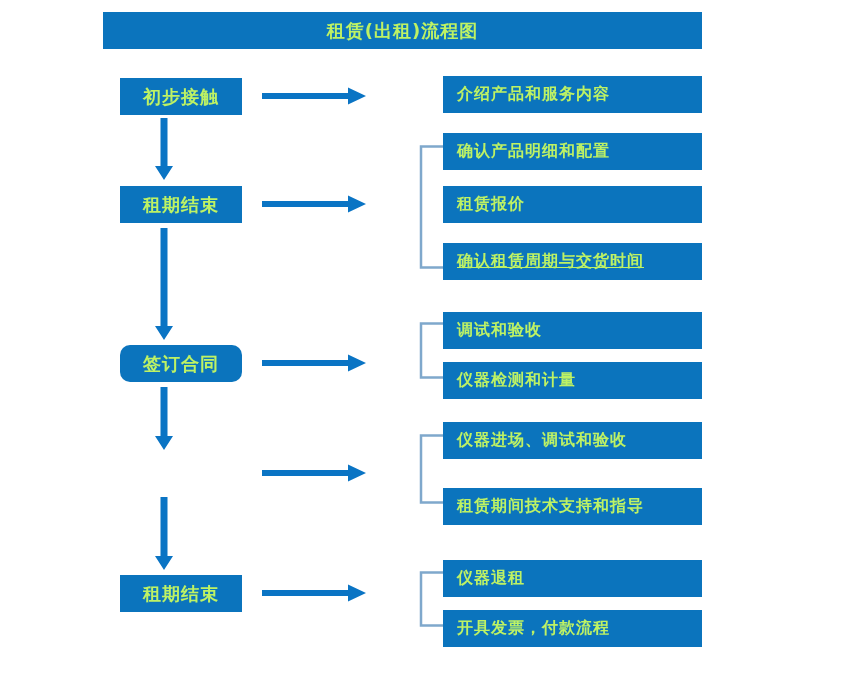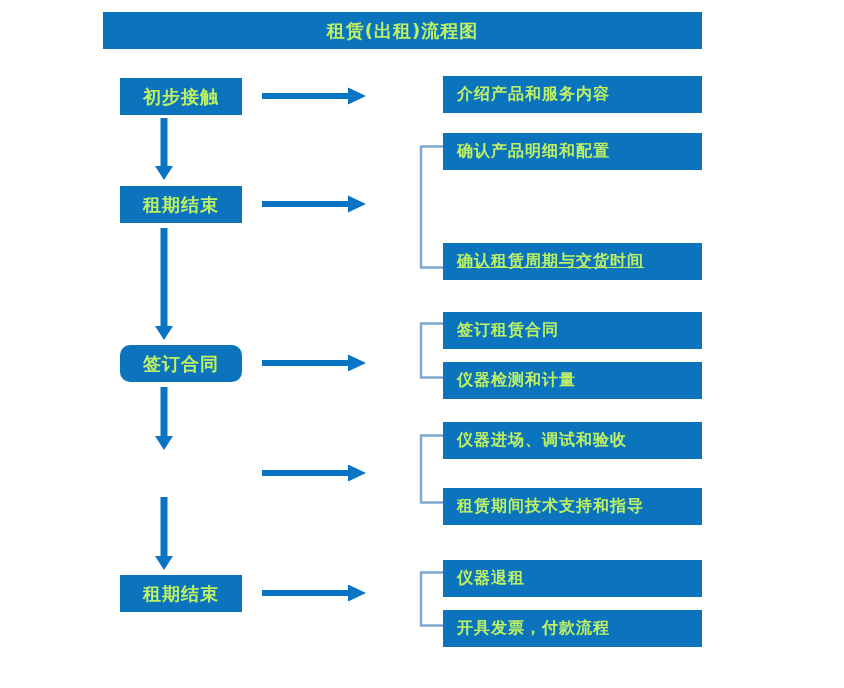--- a/index.html
+++ b/index.html
@@ -157,25 +157,28 @@
   <svg class="bracket bracket-4" viewBox="0 0 26 56" preserveAspectRatio="none">
     <path d="M26 1.5 H3 V54.5 H26" fill="none" stroke="#7fa8cc" stroke-width="2.5"></path>
   </svg>
 
   <div class="box detail-box detail-1">
     <span>介绍产品和服务内容</span>
   </div>
   <div class="box detail-box detail-2">
     <span>确认产品明细和配置</span>
   </div>
+  <div class="box detail-box detail-3">
+    <span>租赁报价</span>
+  </div>
   <div class="box detail-box detail-4">
     <span>确认租赁周期与交货时间</span>
   </div>
   <div class="box detail-box detail-5">
-    <span>签订租赁合同</span>
+    <span>调试和验收</span>
   </div>
   <div class="box detail-box detail-6">
     <span>仪器检测和计量</span>
   </div>
   <div class="box detail-box detail-7">
     <span>仪器进场、调试和验收</span>
   </div>
   <div class="box detail-box detail-8">
     <span>租赁期间技术支持和指导</span>
   </div>

